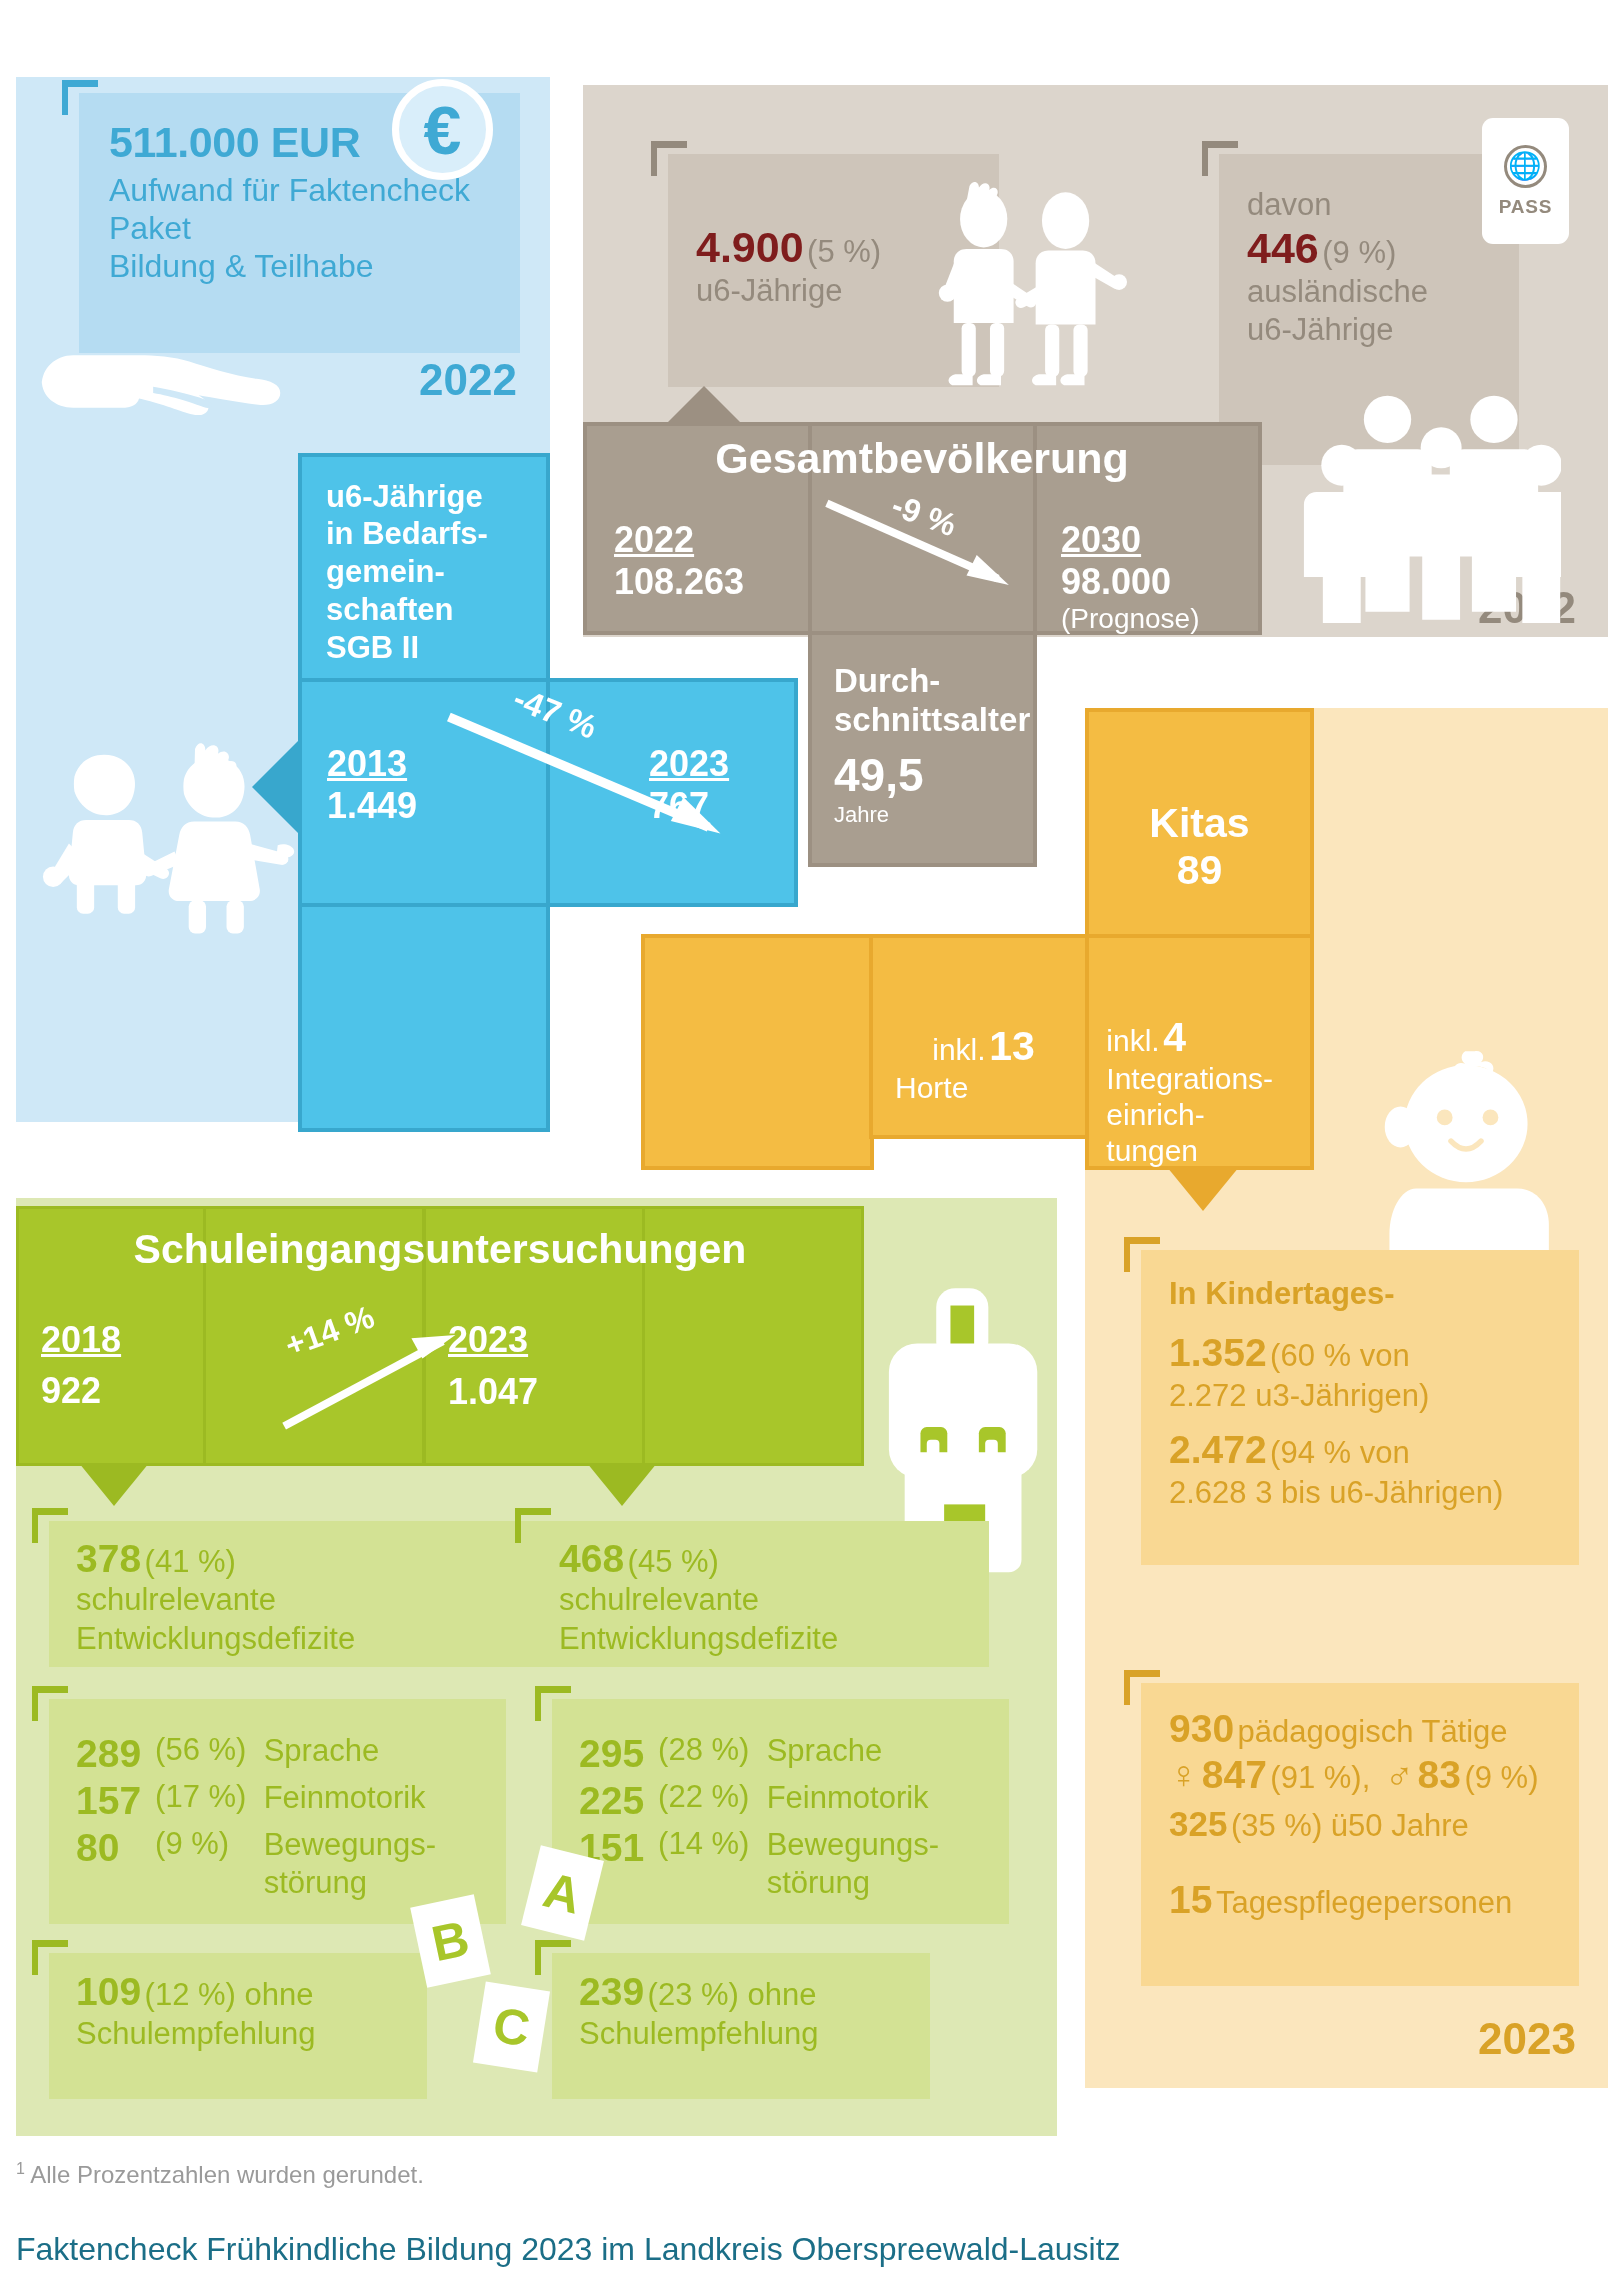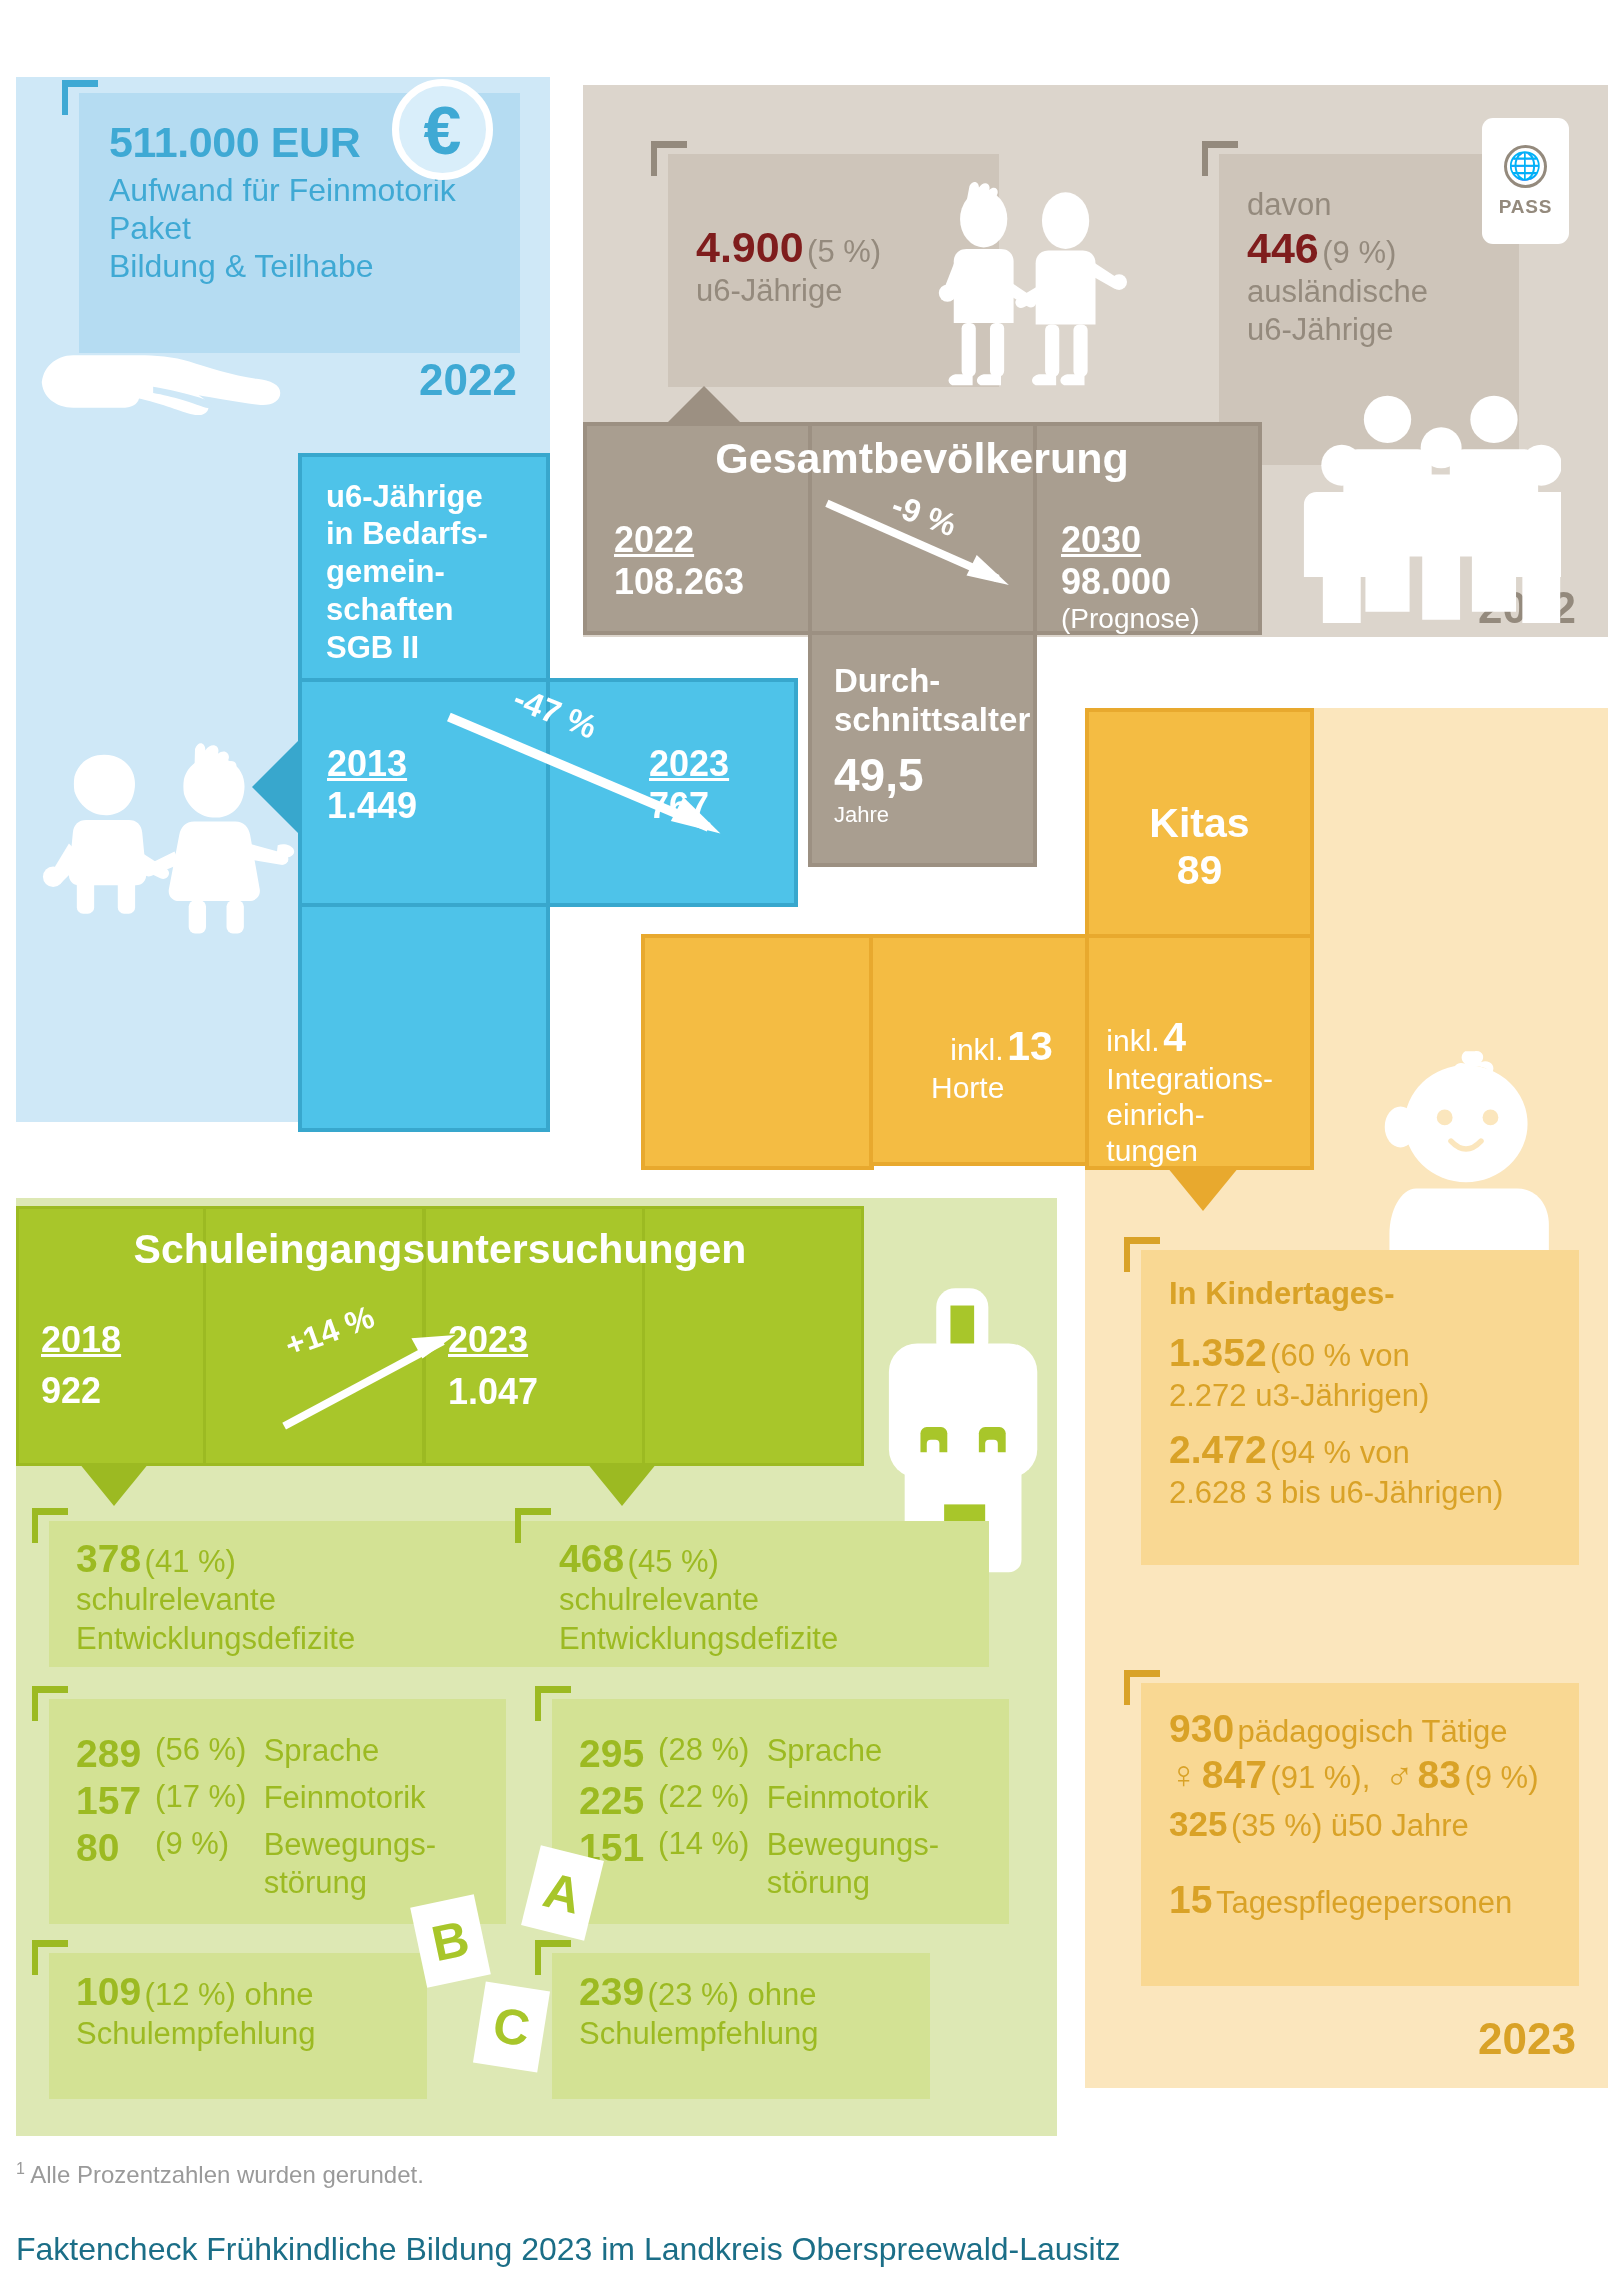--- a/index.html
+++ b/index.html
@@ -66,21 +66,21 @@
   #gbx-4{left:808px;top:631px;width:229px;height:236px;}
   #grey-title{left:583px;top:434px;width:678px;text-align:center;color:#fff;font-size:43px;font-weight:bold;z-index:6;}
   #grey-notch{left:666px;top:386px;width:0;height:0;border-left:38px solid transparent;border-right:38px solid transparent;border-bottom:38px solid #9c9082;}
   #arrow-grey{left:820px;top:497px;width:213px;height:102px;}
   #pct-grey{left:891px;top:497px;font-size:32px;font-weight:bold;color:#fff;transform:rotate(20deg);}
 
   
   #orange-panel{left:1085px;top:708px;width:523px;height:1380px;background:#fbe6bd;}
   .obox{position:absolute;background:#f4bc43;border:4px solid #e8a92e;box-sizing:border-box;color:#fff;}
   #ob-kitas{left:1085px;top:708px;width:229px;height:260px;}
-  #ob-horte{left:869px;top:934px;width:229px;height:232px;padding-left:36px;}
+  #ob-horte{left:869px;top:934px;width:229px;height:205px;}
   #ob-left{left:641px;top:934px;width:233px;height:236px;}
   #ob-integ{left:1085px;top:934px;width:229px;height:236px;}
   #orange-notch{left:1167px;top:1167px;width:0;height:0;border-left:36px solid transparent;border-right:36px solid transparent;border-top:44px solid #e8a92e;}
   .o-title{font-size:41px;font-weight:bold;text-align:center;}
   .o-small{font-size:30px;line-height:1.2;}
   .o-big{font-size:41px;font-weight:bold;}
 
   
   .opanel{position:absolute;background:#f9d893;}
   #op-betreuung{left:1141px;top:1250px;width:438px;height:315px;}
@@ -140,21 +140,21 @@
 
 <div class="abs" id="blue-panel"></div>
 
 <div class="abs" id="blue-inner-box">
   <span class="bracket">
       <i class="h"></i>
       <i class="v"></i>
     </span>
   <div style="padding:28px 0 0 30px;">
     <div class="blue-head">511.000 EUR</div>
-    <div class="blue-sub" style="margin-top:8px;">Aufwand für Feinmotorik</div>
+    <div class="blue-sub" style="margin-top:8px;">Aufwand für Faktencheck</div>
     <div class="blue-sub">Paket</div>
     <div class="blue-sub">Bildung &amp; Teilhabe</div>
   </div>
 </div>
 
 <div class="abs" id="euro-coin">
   <span>€</span>
 </div>
 
 <div class="abs" id="blue-year">2022</div>

